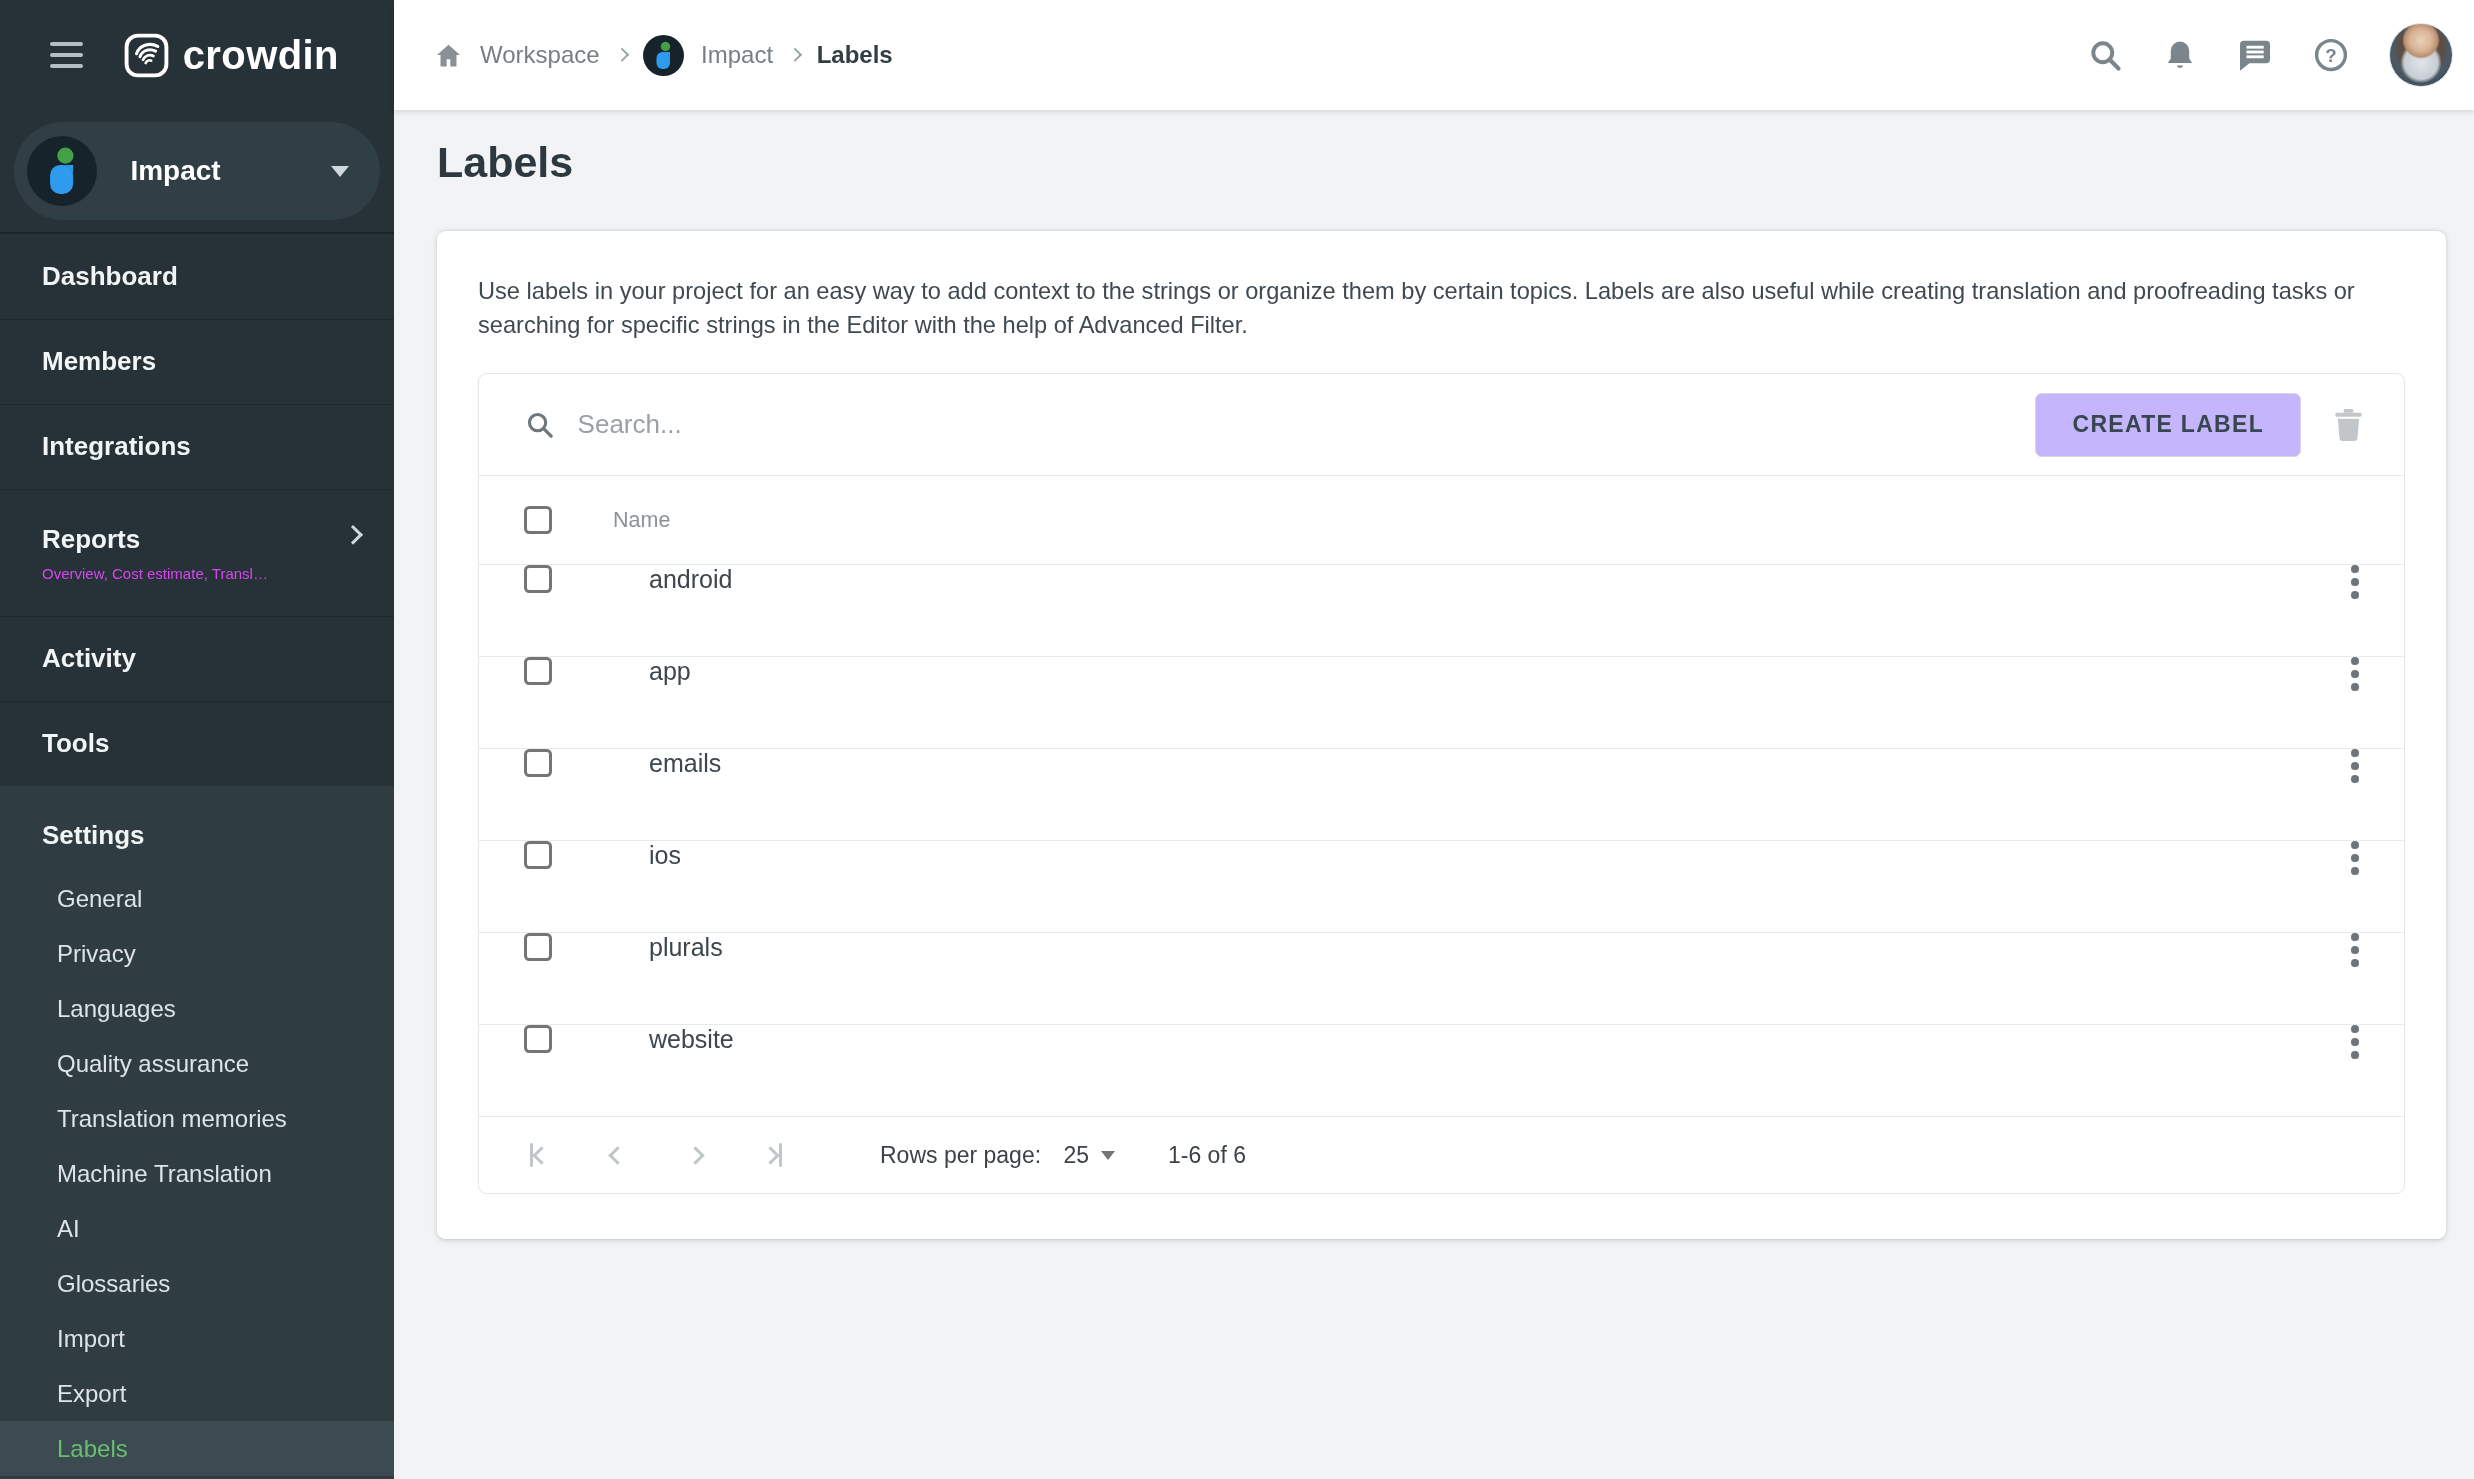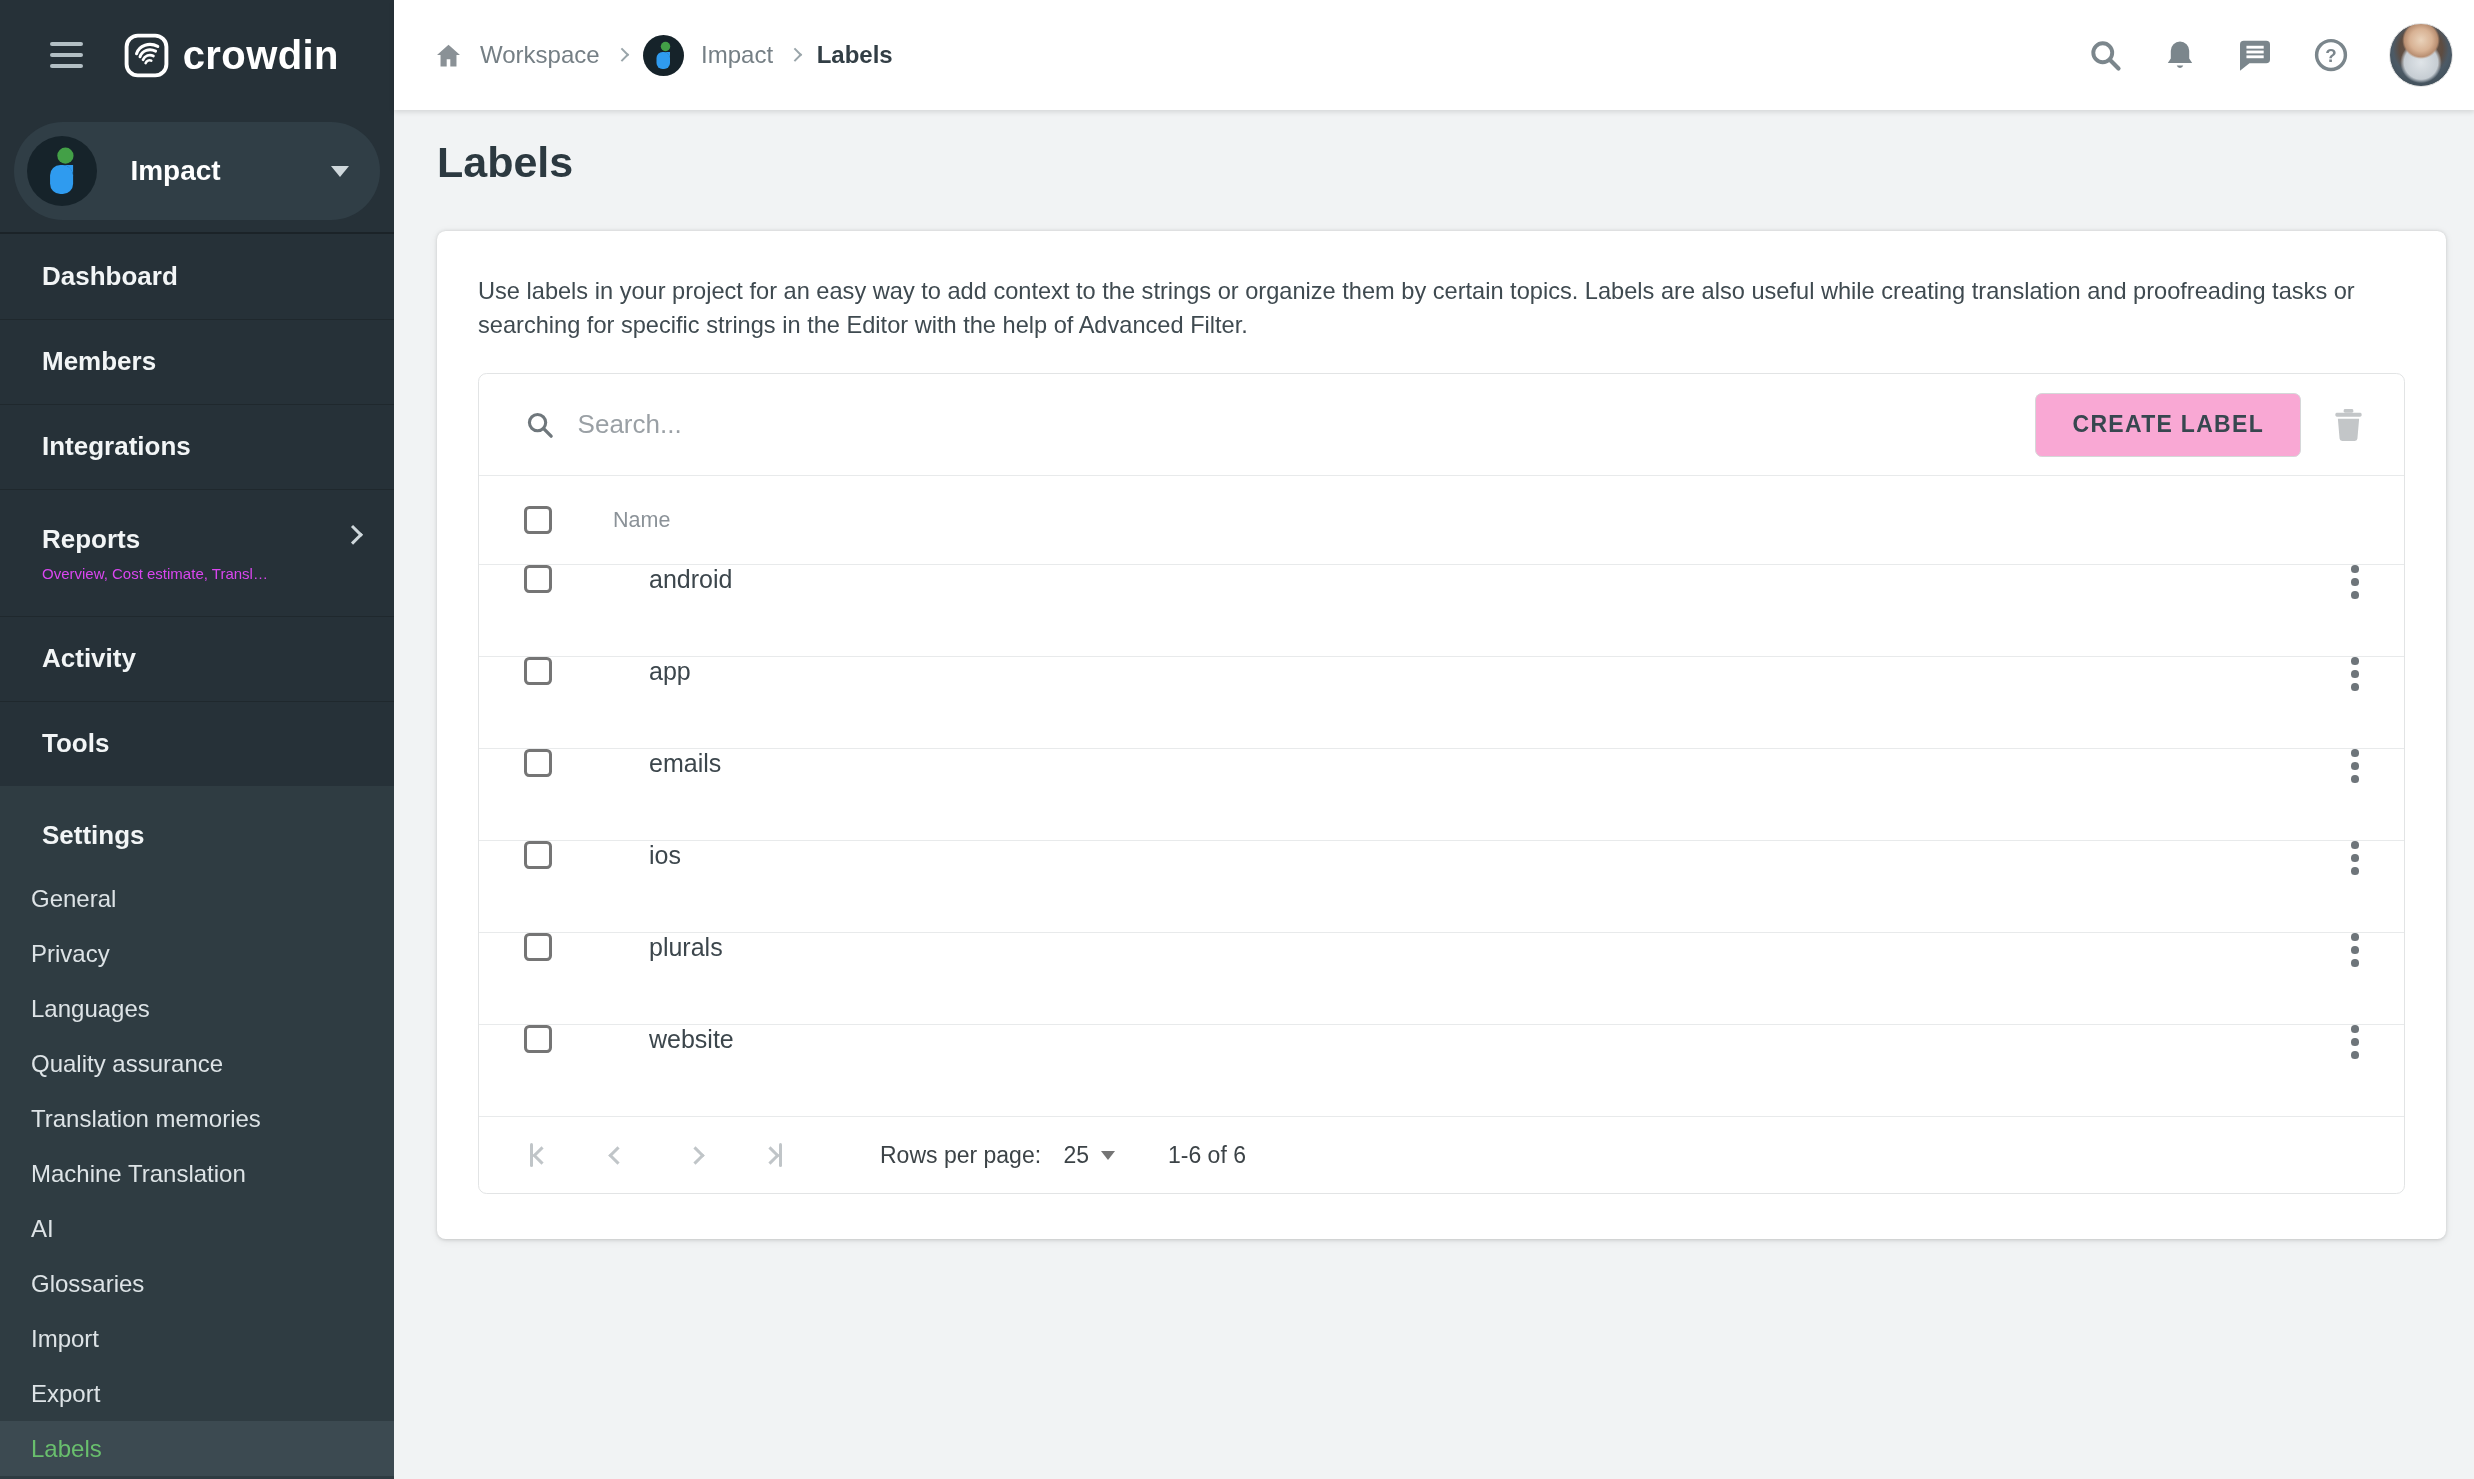--- a/index.html
+++ b/index.html
@@ -40,21 +40,21 @@
           border-right:2.6px solid #9aa5aa; border-bottom:2.6px solid #9aa5aa; }
   .chev-right { transform:rotate(-45deg); }
   .chev-left  { transform:rotate(135deg); }
   .nav-chev { position:absolute; right:34px; width:13.7px; height:13.7px;
               border-right:3.4px solid #cfd8dc; border-bottom:3.4px solid #cfd8dc; }
   .nav-item.with-sub .nav-chev { top:38px; }
 
   .settings-section { flex:1; background:#2f3c42; padding-top:13.7px; display:flex; flex-direction:column; }
   .settings-header { height:72px; display:flex; align-items:center; padding-left:42px;
                      font-size:26px; font-weight:700; color:#f2f5f6; cursor:pointer; }
-  .sub-item { height:55px; flex:0 0 55px; display:flex; align-items:center; padding-left:31px;
+  .sub-item { height:55px; flex:0 0 55px; display:flex; align-items:center; padding-left:57px;
               font-size:24px; color:#dde3e6; cursor:pointer; }
   .sub-item.active { background:#3c4a51; color:#69bf6d; }
 
   
   .maincol { flex:1; display:flex; flex-direction:column; min-width:0; }
   .topbar { height:110px; flex:0 0 110px; background:#ffffff; display:flex; align-items:center;
             justify-content:space-between; padding:0 22.3px 0 40px; position:relative; z-index:5;
             box-shadow:0 1.7px 5.2px rgba(0,0,0,0.12); }
   .breadcrumb { display:flex; align-items:center; gap:17px; }
   .crumb { font-size:24px; color:#757f85; text-decoration:none; cursor:pointer; }
@@ -76,21 +76,21 @@
   .card { width:2009px; background:#ffffff; border-radius:8.6px;
           box-shadow:0 0.9px 3.4px rgba(0,0,0,0.14), 0 1.7px 8.6px rgba(0,0,0,0.07);
           padding:43px 41px 45px; }
   .desc { margin:0; max-width:1890px; font-size:23.6px; line-height:34px; color:#3f4a50; }
 
   .panel { margin-top:31px; border:1.7px solid #e2e4e5; border-radius:8.6px; overflow:hidden; background:#fff; }
   .toolbar { height:101px; display:flex; align-items:center; padding:0 41px 0 45px; }
   .search-input { flex:1; margin-left:20.6px; border:none; outline:none; font-size:26px; color:#37474f;
                   background:transparent; }
   .search-input::placeholder { color:#9aa0a5; }
-  .create-btn { height:64px; padding:0 36px; border:1.7px solid #d5d7d8; border-radius:6.9px; background:#f9a8d4;
+  .create-btn { height:64px; padding:0 36px; border:1.7px solid #d5d7d8; border-radius:6.9px; background:#c4b5fd;
                 font-family:"Liberation Sans", sans-serif; font-size:23px; font-weight:700;
                 letter-spacing:1.3px; color:#37474f; cursor:pointer; }
   .trash-btn { background:none; border:none; padding:0; margin-left:33px; cursor:default; display:flex; }
 
   .thead { height:89px; border-top:1.7px solid #e8eaeb; display:flex; align-items:center; padding-left:45px; }
   .thead-label { margin-left:61px; font-size:21.5px; color:#8b9298; }
   .cb { width:28px; height:28px; flex:0 0 28px; border:3px solid #757575; border-radius:5.2px;
         background:#fff; cursor:pointer; }
 
   .row { height:92px; border-top:1.7px solid #e8eaeb; display:flex; align-items:flex-start;

